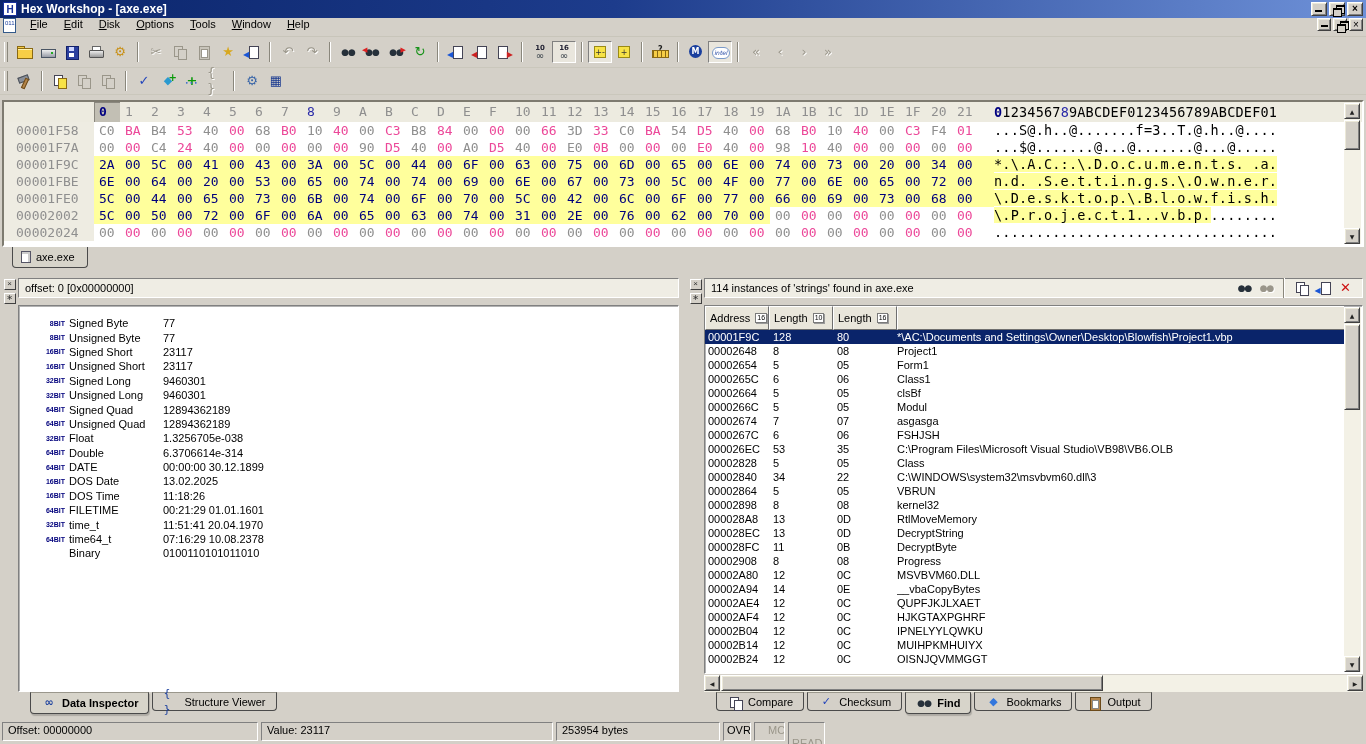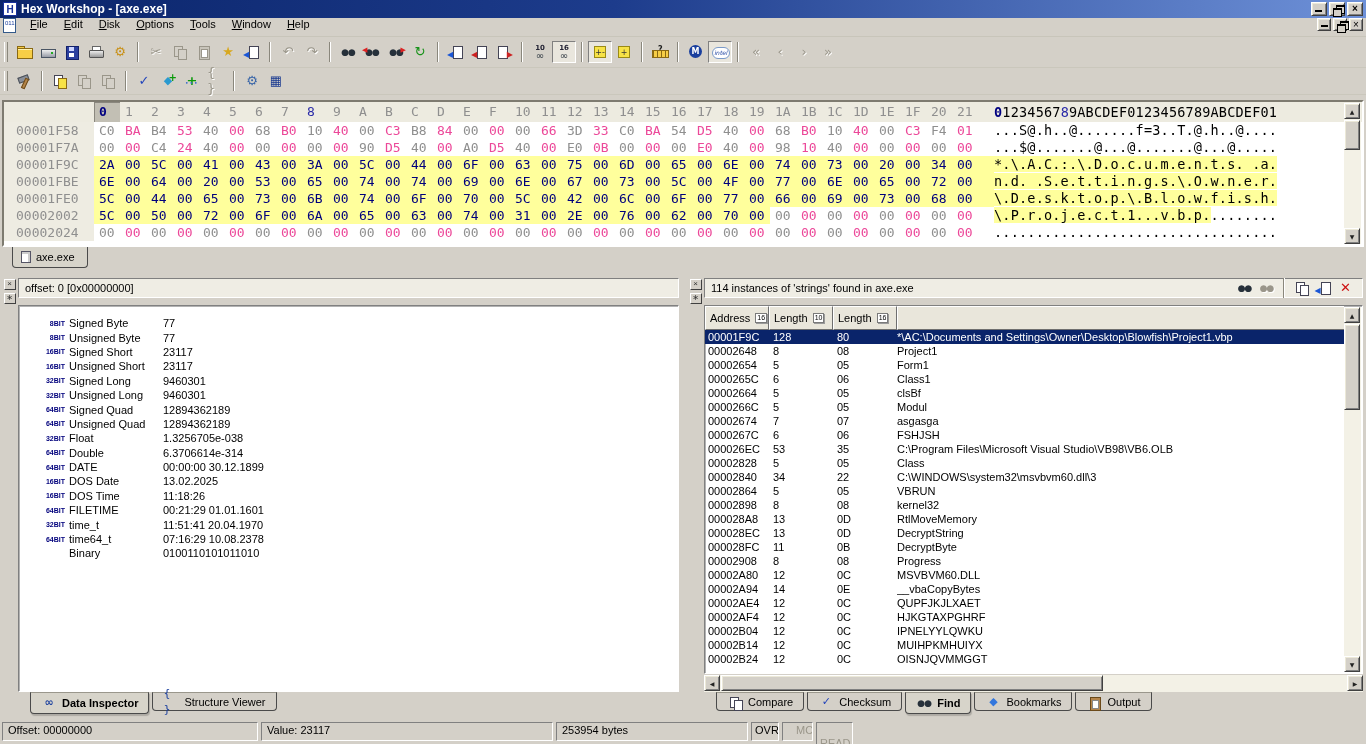--- a/index.html
+++ b/index.html
@@ -144,21 +144,21 @@
 
 .tabs{height:26px;flex:none;display:flex;align-items:flex-start;padding-left:12px;gap:3px}
 .tab{height:19px;display:inline-flex;align-items:center;gap:5px;padding:0 10px;background:#D4D0C8;border:1px solid #4a4a4a;border-top:1px solid #9a978c;border-radius:0 0 4px 4px;font-size:11px}
 .tab.active{height:22px;font-weight:bold;background:#D7D4CA;box-shadow:1px 2px 1px rgba(0,0,0,.18)}
 .tab .ic{width:16px;height:14px;font-size:11px}
 
 
 .statusbar{height:26px;padding:4px 2px 3px 2px;display:flex;gap:3px;background:#D4D0C8}
 .spane{border:1px solid;border-color:#808080 #fff #fff #808080;padding:1px 5px;font-size:11px;white-space:nowrap;overflow:hidden}
 .p-ready{flex:1}
-.p0{width:256px}.p1{width:292px}.p2{width:192px}
+.p0{width:256px}.p1{width:292px}.p2{width:164px}
 .p3{width:28px;padding:1px 3px}.p4{width:31px;padding:1px 13px}.p5{width:37px;padding:14px 3px}
 .sdis{color:#9a968a}
 </style>
 </head>
 <body>
 
 <div class="titlebar">
   <span class="appico">H</span>
   <span>Hex Workshop - [axe.exe]</span>
   <span class="winbtns">

